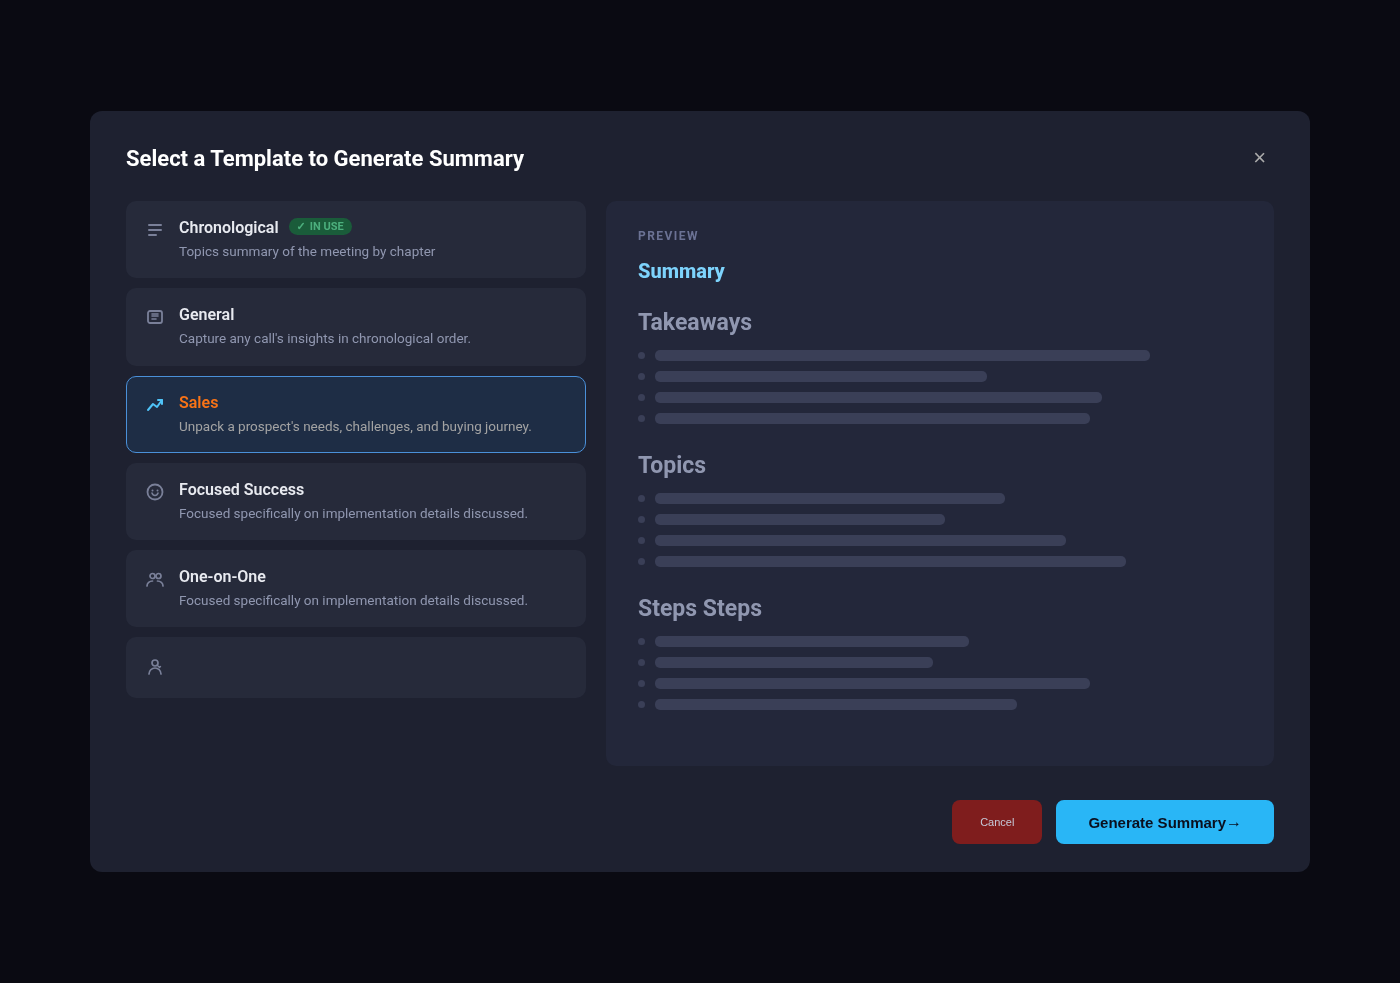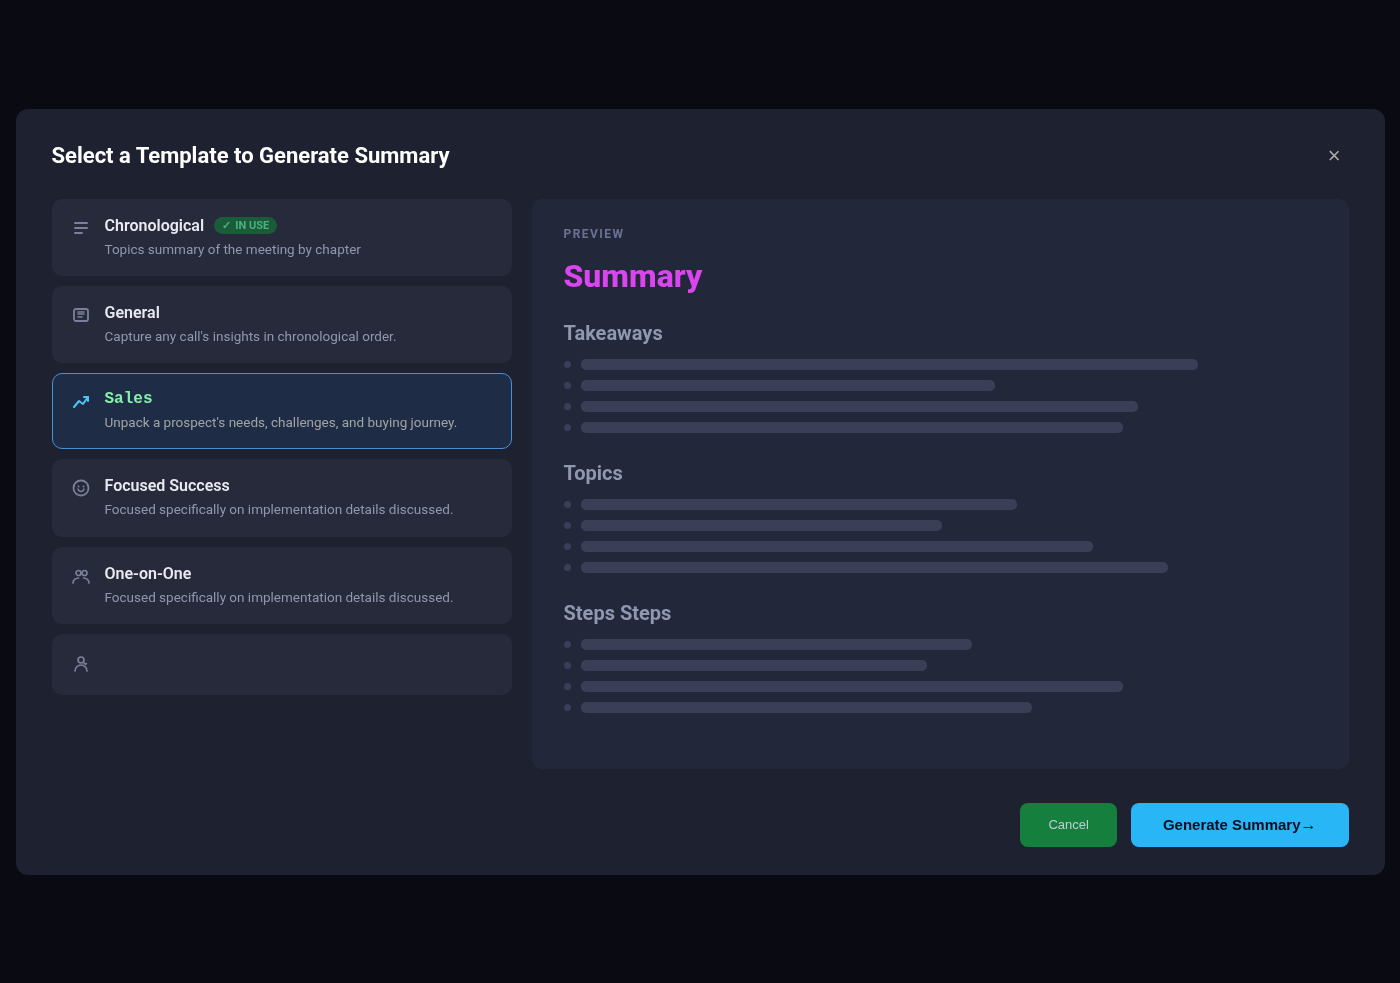--- a/index.html
+++ b/index.html
@@ -15,21 +15,21 @@
       background: rgba(0,0,0,0.6);
       width: 1400px;
       height: 983px;
       display: flex;
       align-items: center;
       justify-content: center;
     }
     .modal {
       background: #1e2130;
       border-radius: 12px;
-      width: 1369px;
+      width: 1220px;
       max-height: 920px;
       padding: 32px 36px 28px 36px;
       position: relative;
       display: flex;
       flex-direction: column;
     }
     .modal-header {
       display: flex;
       align-items: center;
       justify-content: space-between;
@@ -84,32 +84,31 @@
       font-size: 20px;
       margin-top: 2px;
       flex-shrink: 0;
     }
     .template-item.selected .template-icon {
       color: #4fc3f7;
     }
     .template-content { flex: 1; }
     .template-name-row {
       display: flex;
-      align-items: center;
+      align-items: flex-start;
       gap: 10px;
       margin-bottom: 4px;
     }
     .template-name {
       font-size: 16px;
       font-weight: 600;
       color: #e8eaf0;
     }
     .template-item.selected .template-name {
-      color: #86efac;
-      font-family: Liberation Mono, monospace;
+      color: #f97316;
     }
     .in-use-badge {
       background: #1a5c3a;
       color: #4caf7d;
       font-size: 11px;
       font-weight: 700;
       padding: 2px 8px;
       border-radius: 12px;
       display: flex;
       align-items: center;
@@ -136,30 +135,30 @@
     }
     .preview-label {
       font-size: 12px;
       font-weight: 700;
       color: #6b7294;
       letter-spacing: 0.12em;
       text-transform: uppercase;
       margin-bottom: 16px;
     }
     .preview-title {
-      font-size: 32px;
+      font-size: 20px;
       font-weight: 800;
-      color: #d946ef;
+      color: #7dd3fc;
       margin-bottom: 26px;
     }
     .preview-section {
       margin-bottom: 28px;
     }
     .preview-section-title {
-      font-size: 20px;
+      font-size: 23px;
       font-weight: 700;
       color: #9097b0;
       margin-bottom: 14px;
     }
     .skeleton-row {
       display: flex;
       align-items: center;
       gap: 10px;
       margin-bottom: 10px;
     }
@@ -176,24 +175,24 @@
       background: #3a3f57;
     }
     .modal-footer {
       display: flex;
       justify-content: flex-end;
       gap: 14px;
       margin-top: 24px;
       padding-top: 10px;
     }
     .btn-cancel {
-      background: #15803d;
+      background: #7f1d1d;
       border: none;
       color: #c5c9d8;
-      font-size: 13px;
+      font-size: 11px;
       font-weight: 500;
       padding: 13px 28px;
       border-radius: 8px;
       cursor: pointer;
       transition: background 0.15s;
     }
     .btn-generate {
       background: #29b6f6;
       border: none;
       color: #0a0f1e;

